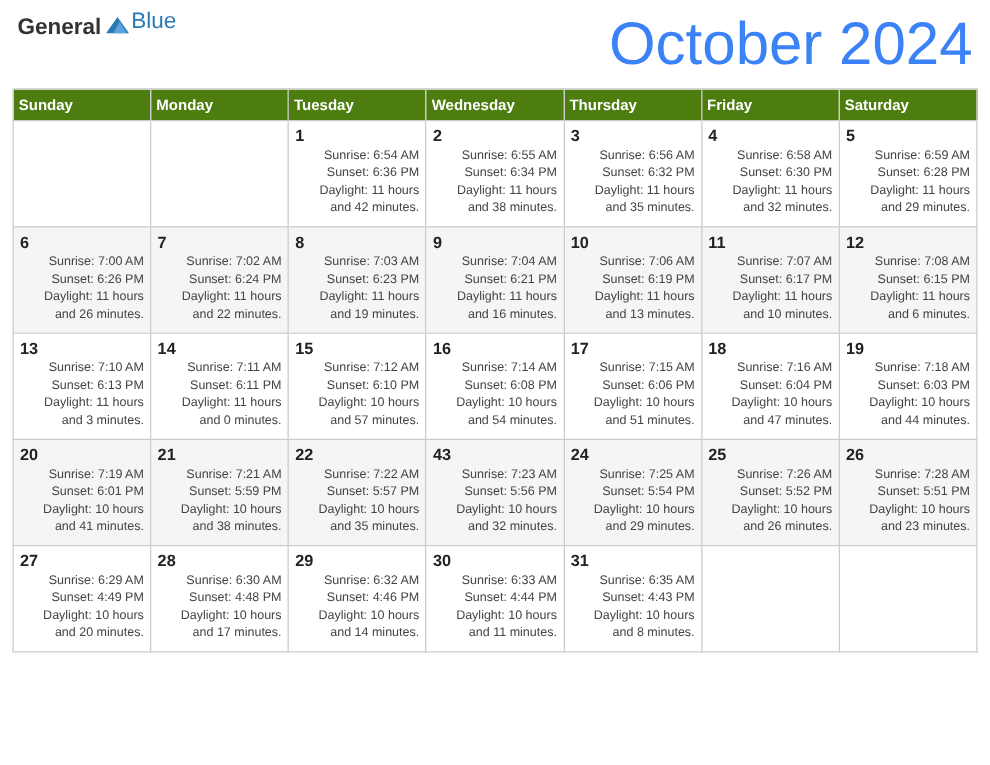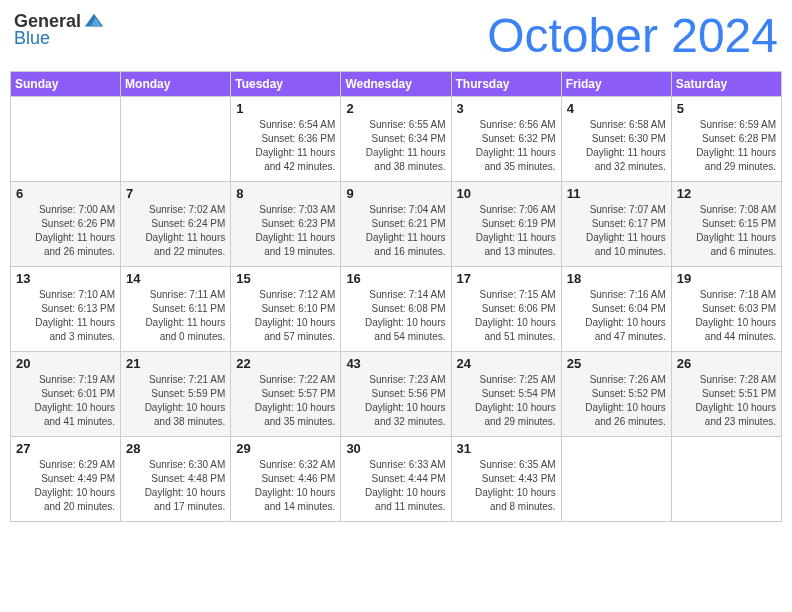--- a/index.html
+++ b/index.html
@@ -50,21 +50,21 @@
       font-size: 16px;
       color: #555;
       font-weight: normal;
     }
     table {
       width: 100%;
       border-collapse: collapse;
       table-layout: fixed;
     }
     th {
-      background-color: #8b5cf6;
+      background-color: #4d7c0f;
       color: #fff;
       font-size: 12px;
       font-weight: bold;
       padding: 5px 4px;
       text-align: left;
       border: 1px solid #ccc;
     }
     td {
       border: 1px solid #ccc;
       vertical-align: top;
@@ -94,21 +94,21 @@
     tr:nth-child(odd) td {
       background-color: #ffffff;
     }
     th:first-child, td:first-child { width: 14.28%; }
   </style>
 </head>
 <body>
 
 <div class="header">
   <div class="logo">
-    <div style="display:flex;flex-direction:column;align-items:flex-start;">
+    <div style="display:flex;flex-direction:row;align-items:flex-start;">
       <div style="display:flex;align-items:center;">
         <span class="logo-text-general">General</span>
         <svg class="logo-icon" viewBox="0 0 24 24" xmlns="http://www.w3.org/2000/svg">
           <polygon points="2,18 12,4 22,18" fill="#2a7ab5"></polygon>
           <polygon points="8,18 14,8 20,18" fill="#5ba3d9"></polygon>
         </svg>
       </div>
       <span class="logo-text-blue" style="margin-top:-4px;">Blue</span>
     </div>
   </div>

